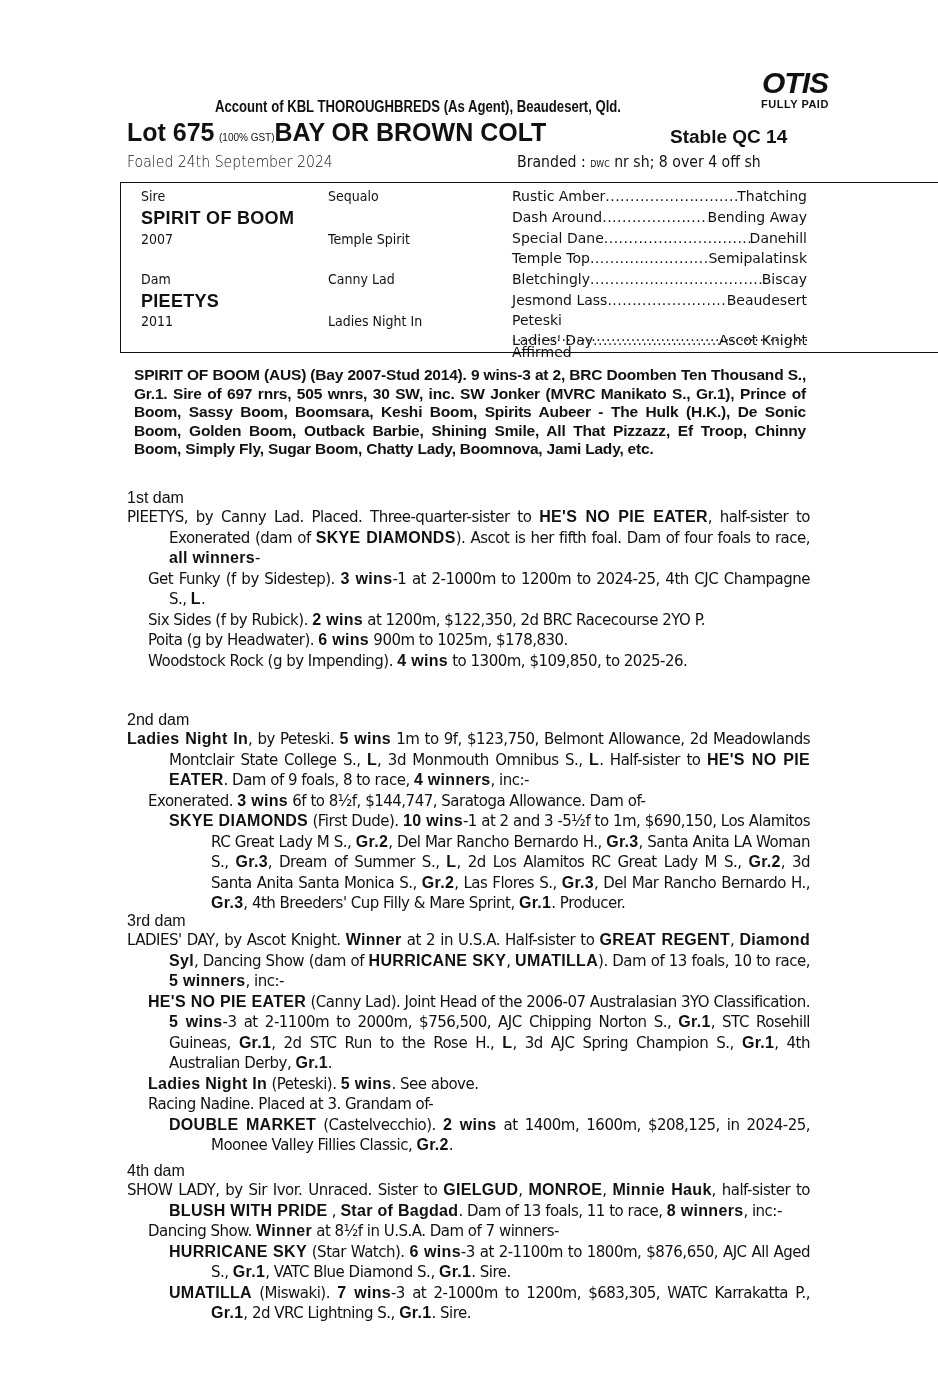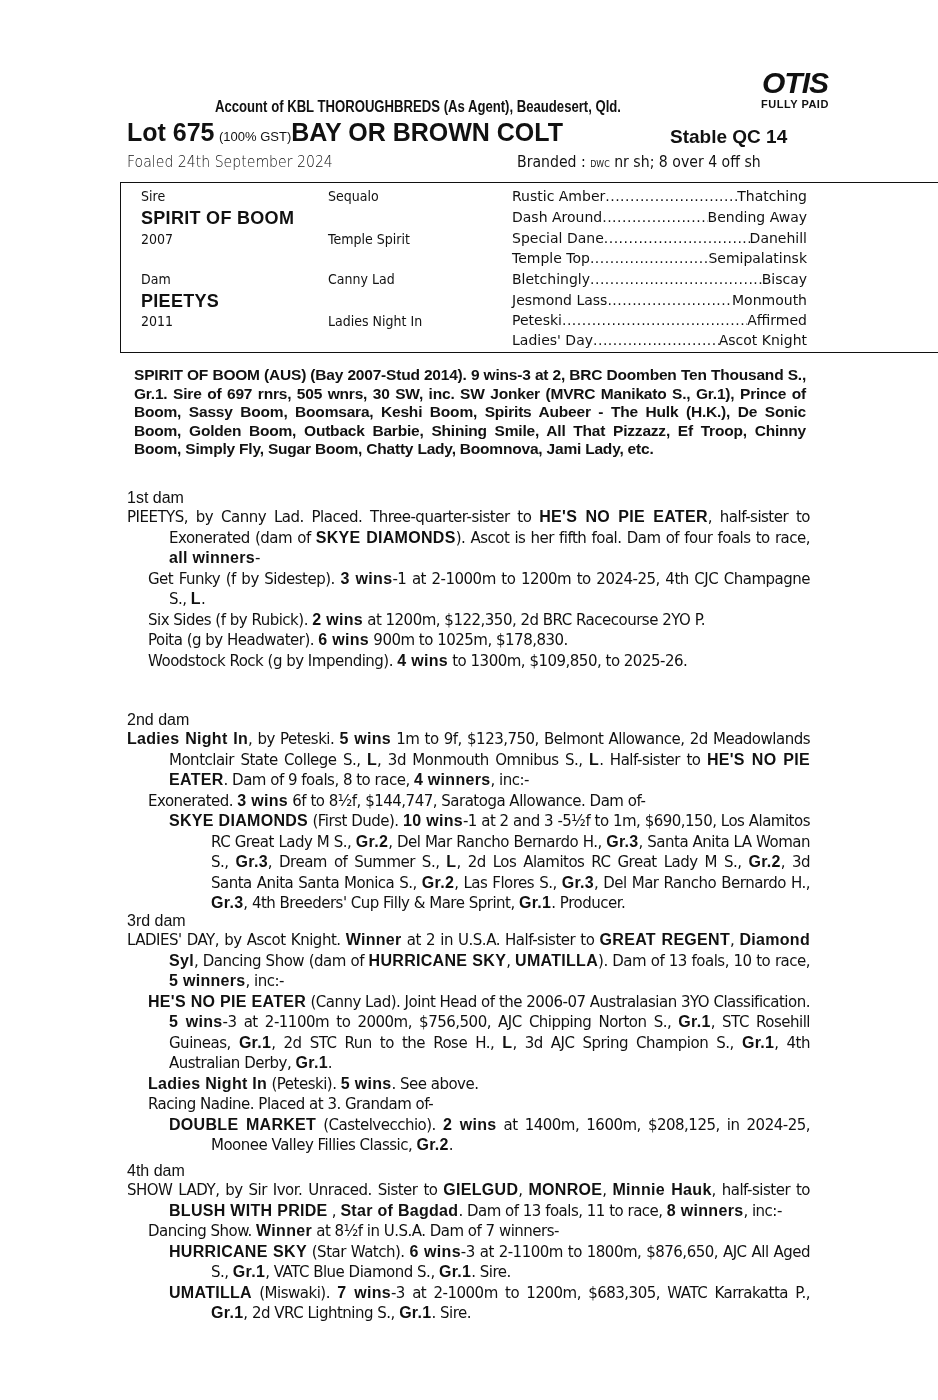--- a/index.html
+++ b/index.html
@@ -5,21 +5,21 @@
   html, body { margin:0; padding:0; background:#fff; }
   body { width:938px; height:1400px; position:relative; overflow:hidden; color:#111;
          font-family:"Liberation Sans Narrow","Liberation Sans", sans-serif; }
   .abs { position:absolute; }
   .logo { left:752px; top:68px; width:86px; text-align:center; }
   .logo-mark { font-family:"Liberation Sans", sans-serif; font-weight:bold; font-size:30px; letter-spacing:-1px; font-style:italic; line-height:30px; }
   .logo-sub { font-family:"Liberation Sans", sans-serif; font-weight:bold; font-size:11px; letter-spacing:0.5px; line-height:12px; }
   .vendor { left:215px; top:98px; font-family:"Liberation Sans", sans-serif; font-weight:bold; font-size:16px; transform:scaleX(0.82); transform-origin:left top; white-space:nowrap; }
   .lotline { left:127px; top:118px; white-space:nowrap; font-family:"Liberation Sans", sans-serif; }
   .lot { font-weight:bold; font-size:25px; }
-  .gst { font-size:13px; }
+  .gst { font-size:10px; }
   .colour { font-weight:bold; font-size:25px; }
   .stable { left:670px; top:126px; font-family:"Liberation Sans", sans-serif; font-weight:bold; font-size:19px; white-space:nowrap; }
   .foaled { left:127px; top:152px; font-family:"DejaVu Sans", sans-serif; font-size:16px; font-weight:300; transform:scaleX(0.88); transform-origin:left top; white-space:nowrap; }
   .brand { left:517px; top:152px; font-family:"DejaVu Sans", sans-serif; font-size:16px; transform:scaleX(0.88); transform-origin:left top; white-space:nowrap; }
   .brand .dwc { font-size:9px; }
 
   .ped { left:120px; top:182px; width:843px; height:171px; border:1.5px solid #111; box-sizing:border-box; font-family:"DejaVu Sans", sans-serif; font-size:14px; }
   .ped .cell { position:absolute; white-space:nowrap; transform:scaleX(0.9); transform-origin:left top; }
   .ped .big { font-family:"Liberation Sans", sans-serif; font-weight:bold; font-size:18px; transform:none; letter-spacing:0.3px; }
   .g3 { position:absolute; left:391px; width:295px; display:flex; font-size:14px; white-space:nowrap; }
@@ -93,23 +93,23 @@
       <span class="sr">Semipalatinsk</span>
     </div>
   <div class="g3" style="top:88px;">
       <span class="nm">Bletchingly</span>
       <span class="dots"></span>
       <span class="sr">Biscay</span>
     </div>
   <div class="g3" style="top:109px;">
       <span class="nm">Jesmond Lass</span>
       <span class="dots"></span>
-      <span class="sr">Monmouth</span>
+      <span class="sr">Beaudesert</span>
     </div>
-  <div class="g3" style="top:129px;">
+  <div class="g3" style="top:129px;flex-direction:column;">
       <span class="nm">Peteski</span>
       <span class="dots"></span>
       <span class="sr">Affirmed</span>
     </div>
   <div class="g3" style="top:149px;">
       <span class="nm">Ladies' Day</span>
       <span class="dots"></span>
       <span class="sr">Ascot Knight</span>
     </div>
 </div>

